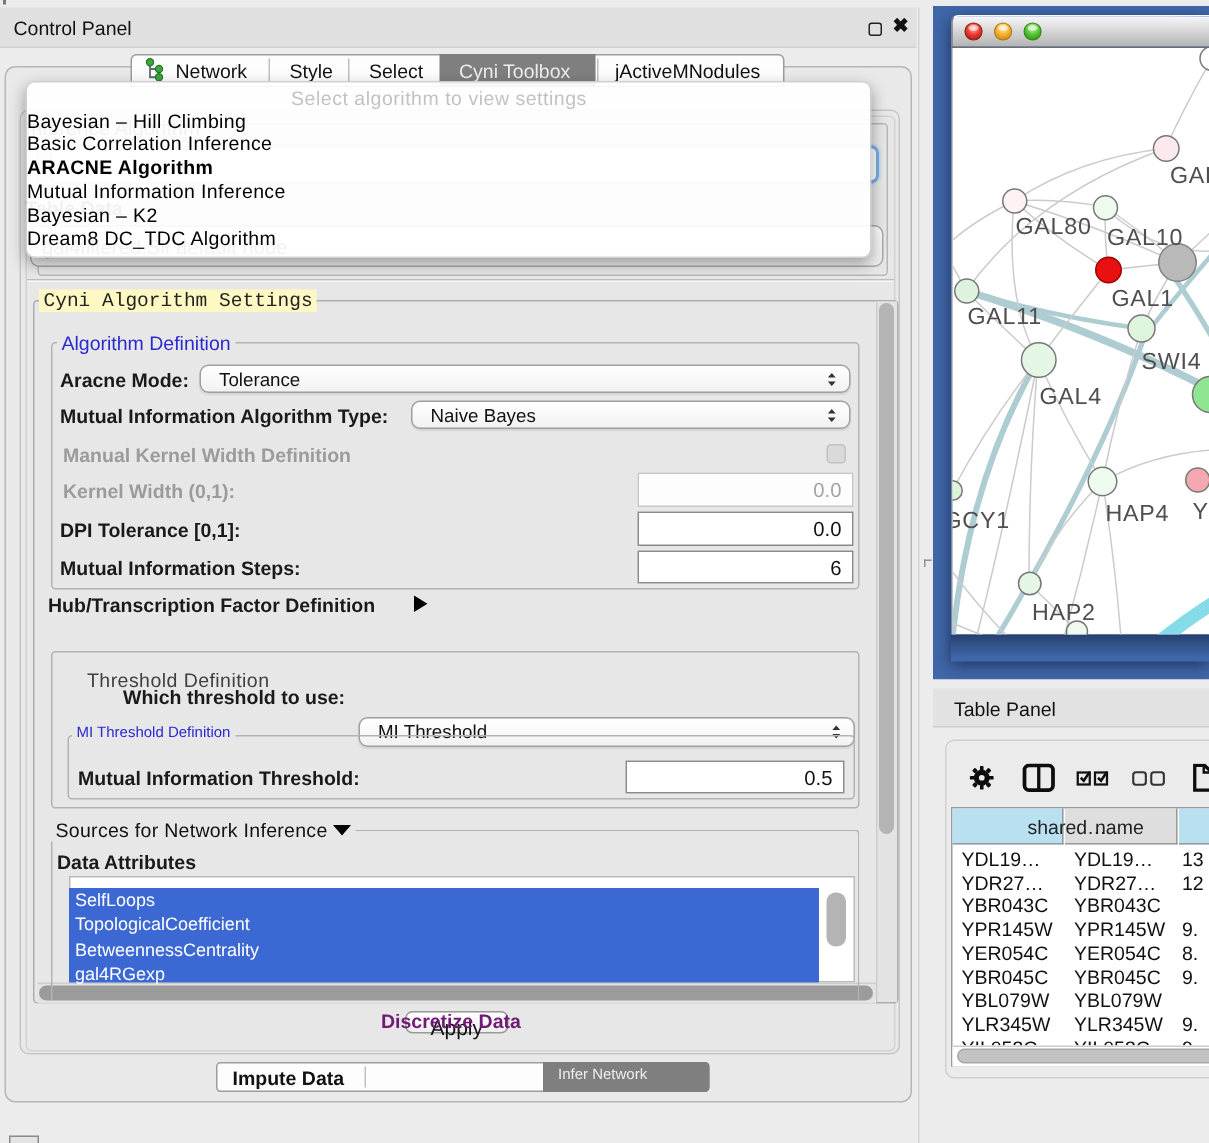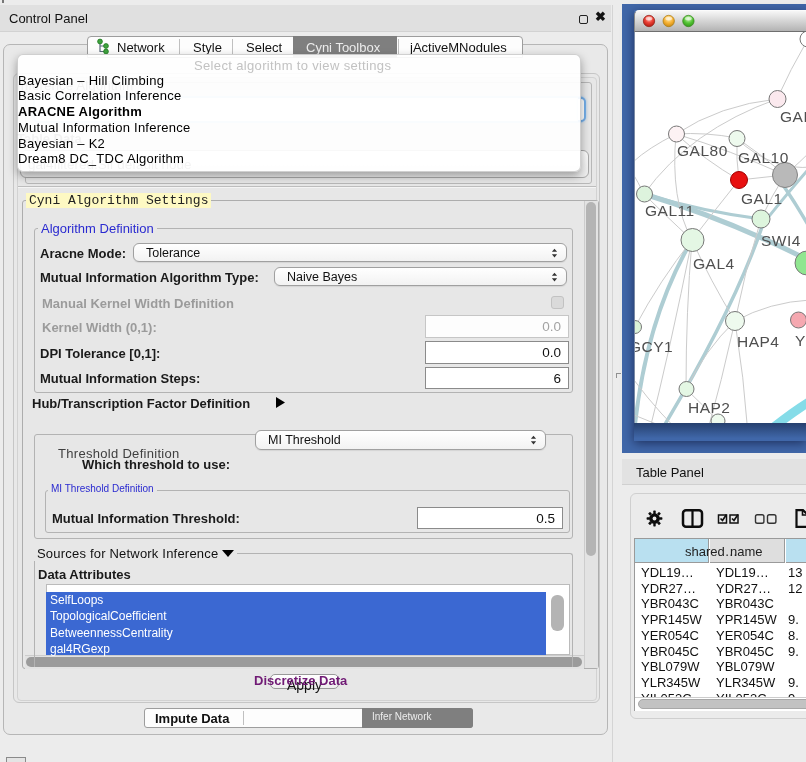--- a/index.html
+++ b/index.html
@@ -99,21 +99,21 @@
 
 <div class="lbl" style="left:32px;top:396px;">Hub/Transcription Factor Definition</div>
 <svg class="abs" style="left:274px;top:396px;" width="12" height="13" viewBox="0 0 12 13">
     <path d="M2 1 L11 6.5 L2 12 Z" fill="#000"></path>
   </svg>
 
 <div class="grp" style="left:34px;top:434px;width:539px;height:105px;"></div>
 <div class="gtitle" style="left:35px;top:446px;color:#404040;letter-spacing:0.3px;margin-left:20px;">Threshold Definition</div>
 
 <div class="lbl" style="left:82px;top:457px;">Which threshold to use:</div>
-<div class="combo" style="left:239px;top:430px;width:291px;height:20px;margin-left:16px;">
+<div class="combo" style="left:239px;top:478px;width:331px;height:20px;">
     <span class="ct">MI Threshold</span>
  <svg class="spin" viewBox="0 0 8 12">
       <path d="M1 4.5 L4 1 L7 4.5 Z M1 7.5 L4 11 L7 7.5 Z" fill="#333"></path>
     </svg>
   </div>
 
 <div class="grp" style="left:45px;top:490px;width:525px;height:43px;"></div>
 <div class="gtitle" style="left:48px;top:483px;color:#2a2ad0;font-size:10px;">MI Threshold Definition</div>
 <div class="lbl" style="left:52px;top:511px;">Mutual Information Threshold:</div>
 <div class="field" style="left:417px;top:507px;width:146px;height:22px;">0.5</div>

